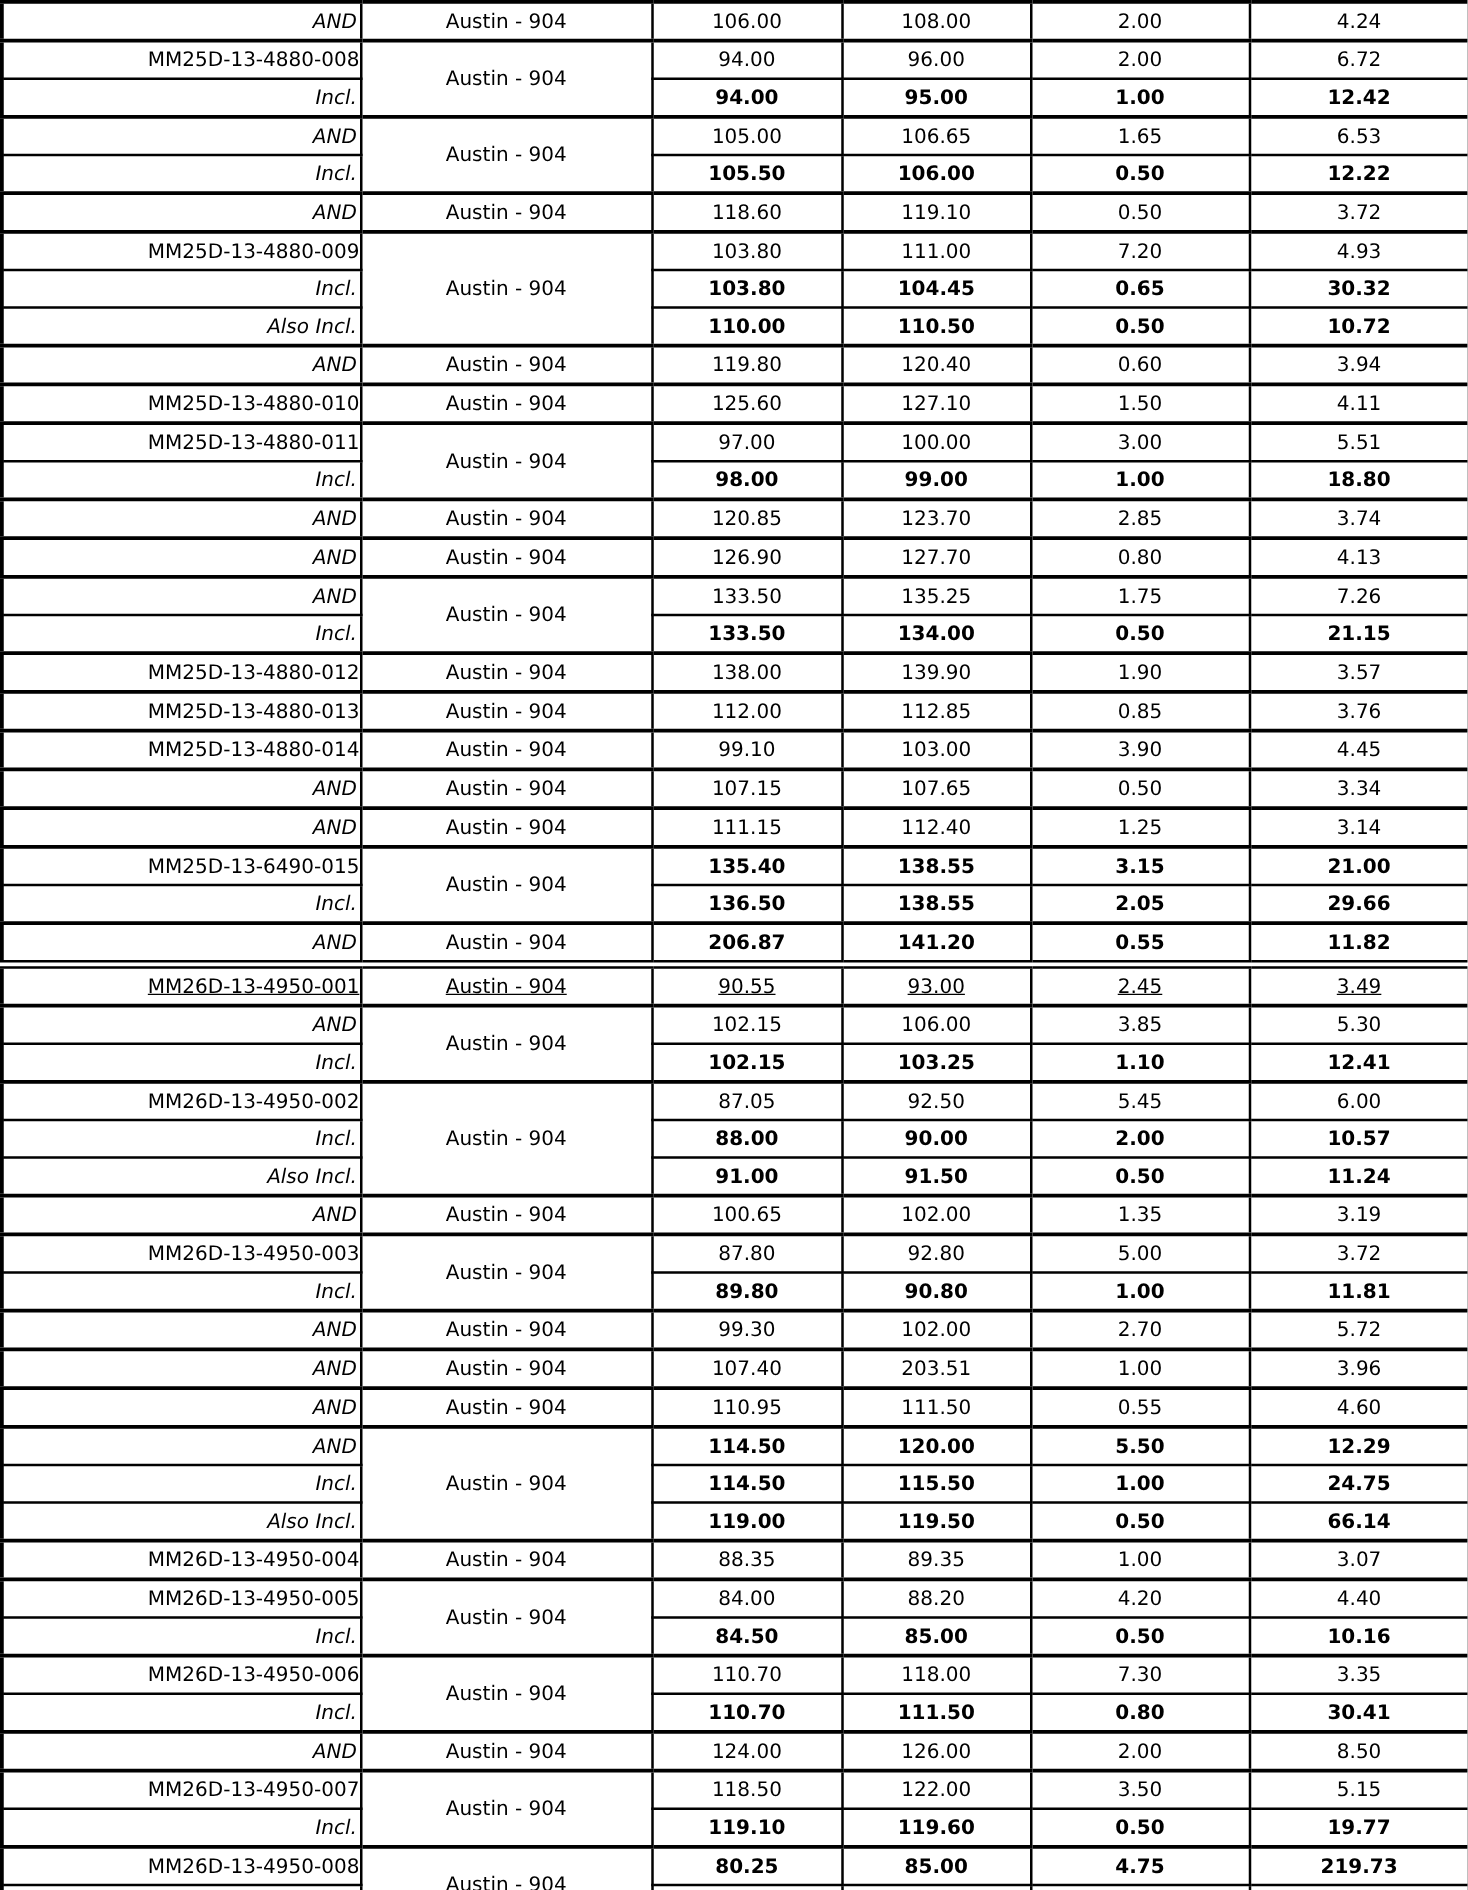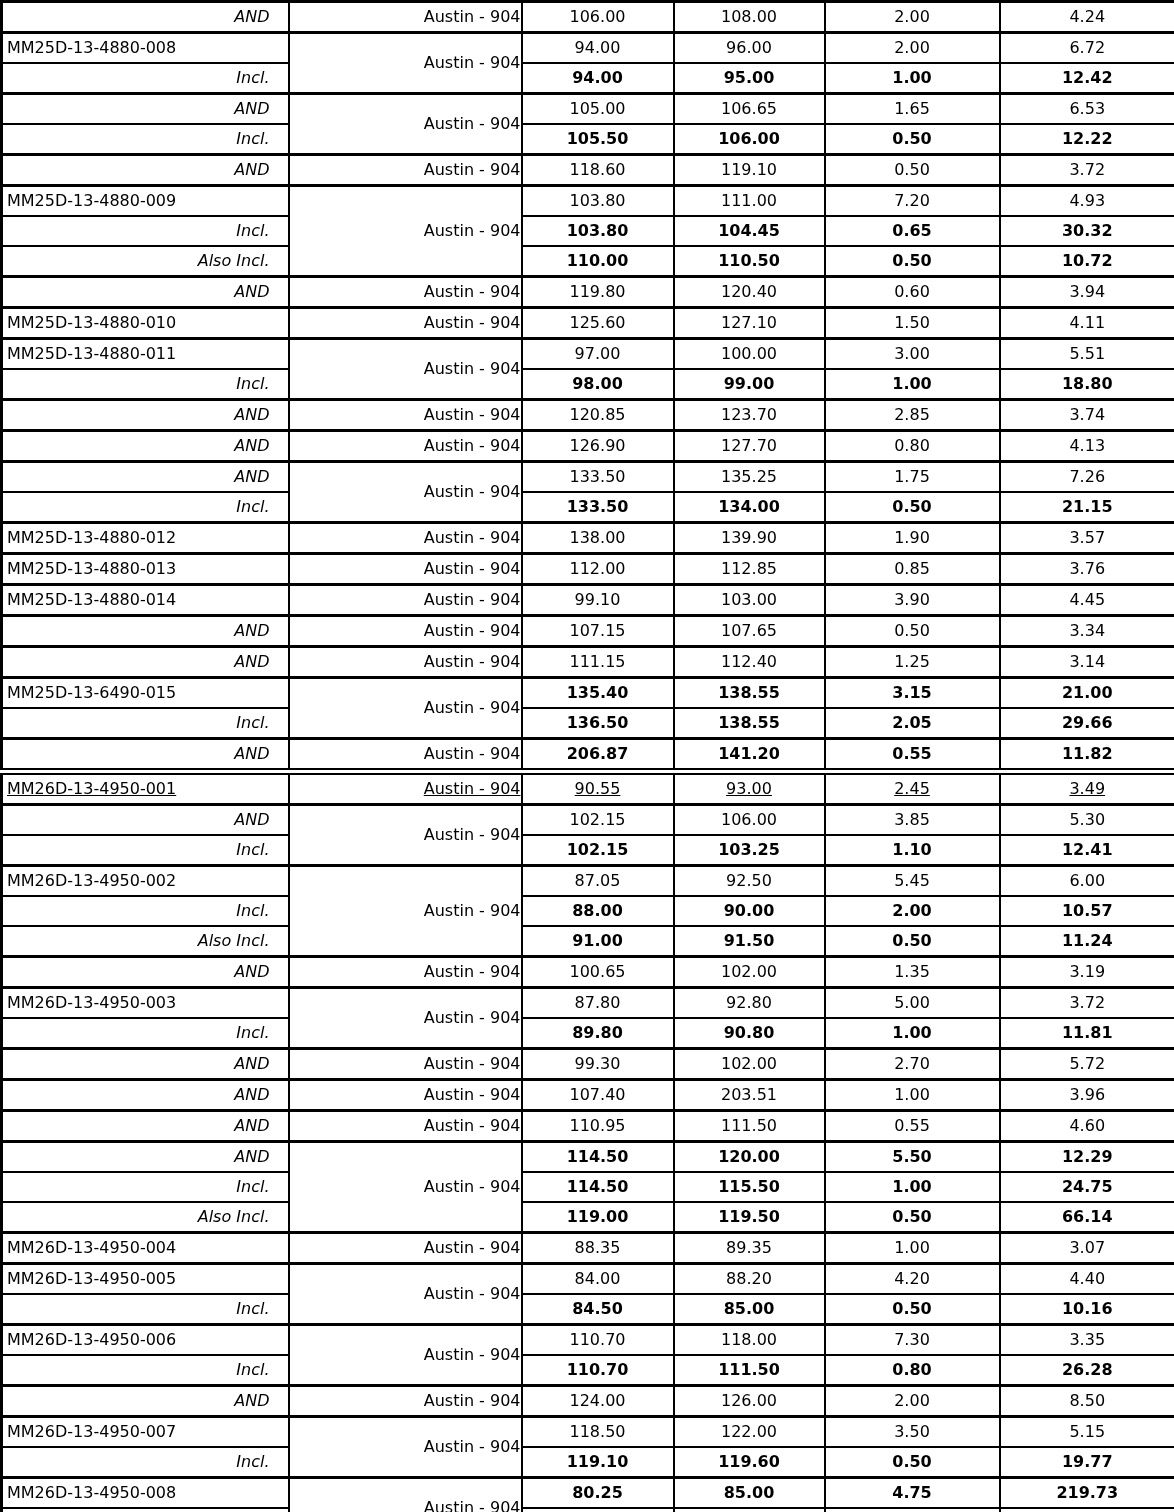--- a/index.html
+++ b/index.html
@@ -29,23 +29,23 @@
     padding: 0;
     font-size: 16px;
     color: #000;
     white-space: nowrap;
     overflow: hidden;
     vertical-align: middle;
     line-height: 1;
   }
   tr.sep-group > td { border-top-width: 3px; }
   tr.sep-section > td { border-top: 7px double #000; text-decoration: underline; }
-  td.hole { text-align: left; padding-left: 4px; }
-  td.qual { text-align: right; font-style: italic; padding-right: 18px; }
-  td.loc  { text-align: right; }
+  td.hole { text-align: right; padding-left: 4px; }
+  td.qual { text-align: right; font-style: italic; padding-right: 2px; }
+  td.loc  { text-align: center; }
   td.num  { text-align: center; }
   tr.boldvals td.num { font-weight: bold; }
 </style>
 </head>
 <body>
 
 <table class="drill">
   <colgroup>
     <col class="c1">
       <col class="c2">
@@ -391,21 +391,21 @@
         <td class="num">110.70</td>
         <td class="num">118.00</td>
         <td class="num">7.30</td>
         <td class="num">3.35</td>
       </tr>
       <tr class="sep-normal boldvals">
         <td class="qual">Incl.</td>
         <td class="num">110.70</td>
         <td class="num">111.50</td>
         <td class="num">0.80</td>
-        <td class="num">26.28</td>
+        <td class="num">30.41</td>
       </tr>
       <tr class="sep-group">
         <td class="qual">AND</td>
         <td class="loc" rowspan="1">Austin - 904</td>
         <td class="num">124.00</td>
         <td class="num">126.00</td>
         <td class="num">2.00</td>
         <td class="num">8.50</td>
       </tr>
       <tr class="sep-group">

